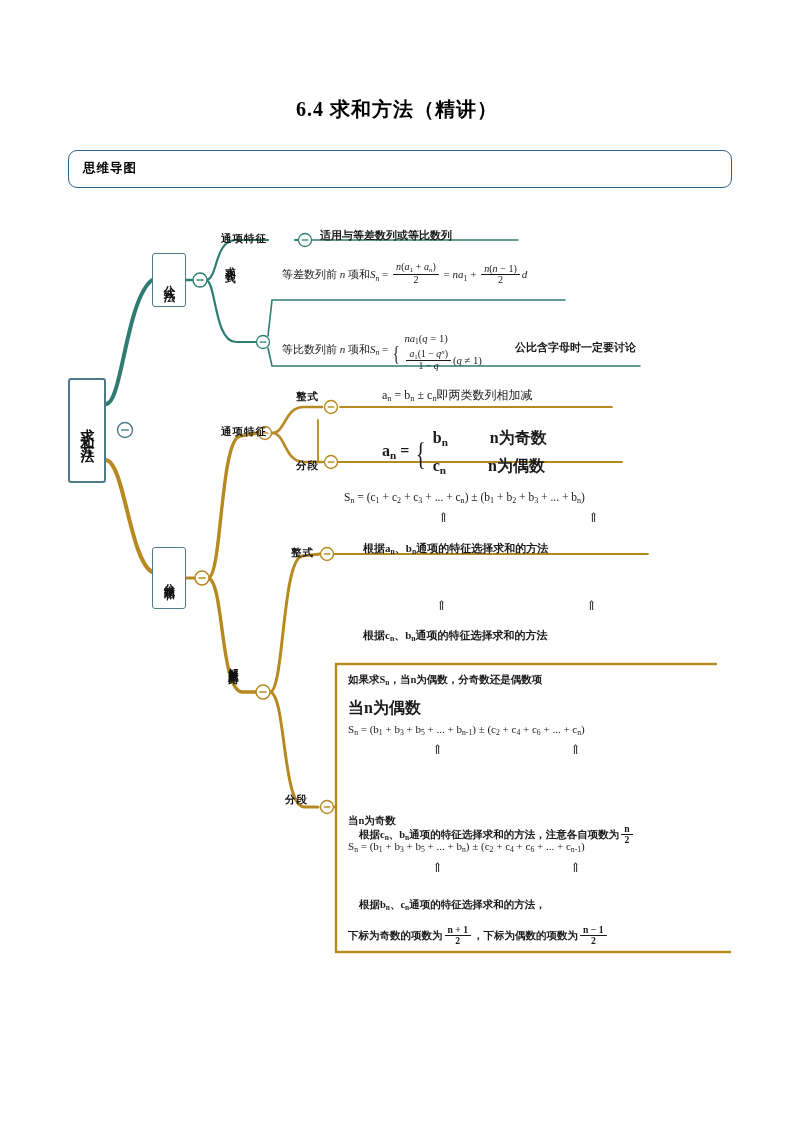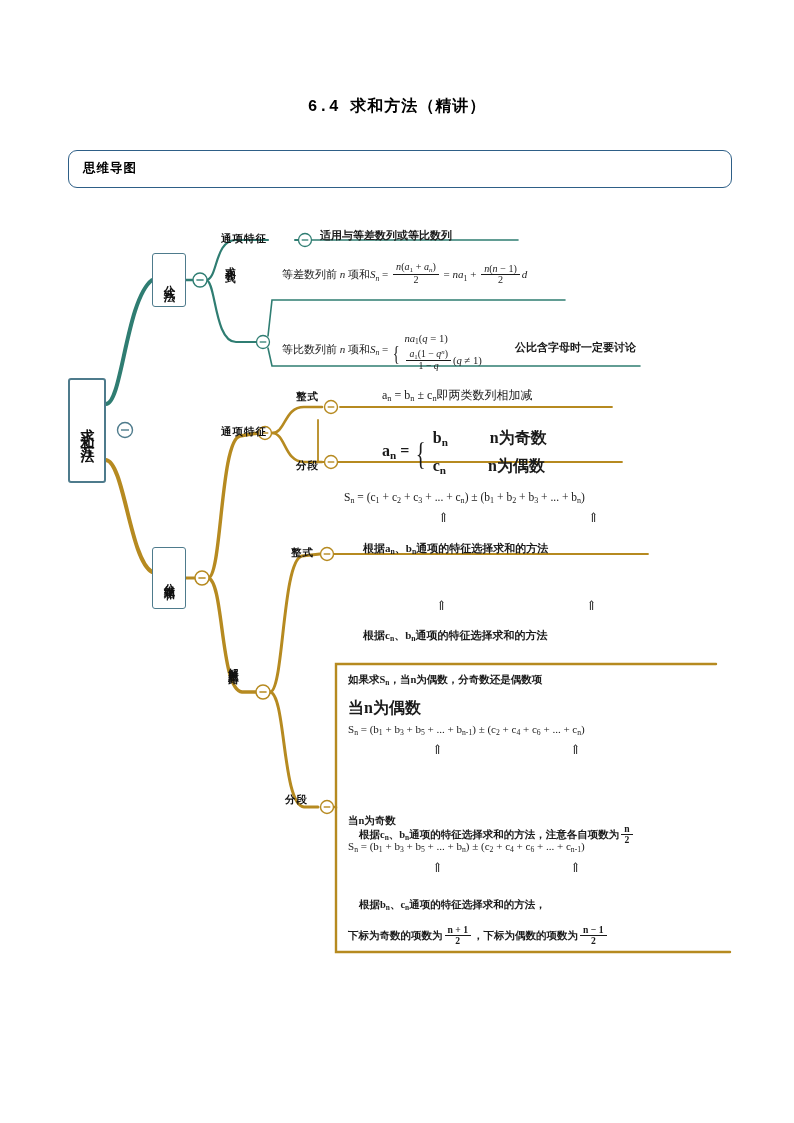--- a/index.html
+++ b/index.html
@@ -9,23 +9,22 @@
     background:#ffffff;
     font-family:"Liberation Serif","DejaVu Serif",serif;
     color:#000;
     overflow:hidden;
   }
   .page { position:relative; width:794px; height:1123px; }
 
   
   #doc-title {
     position:absolute; left:0; top:96px; width:794px;
-    text-align:center; font-size:16px; font-weight:bold;
+    text-align:center; font-size:20px; font-weight:bold;
     letter-spacing:1px;
-    font-family:Liberation Mono, monospace;
   }
 
   
   #mindmap-box {
     position:absolute; left:68px; top:150px; width:664px; height:38px;
     border:1.6px solid #2e5f87; border-radius:9px;
     background:#fff;
   }
   #mindmap-box .lbl {
     position:absolute; left:14px; top:9px;

